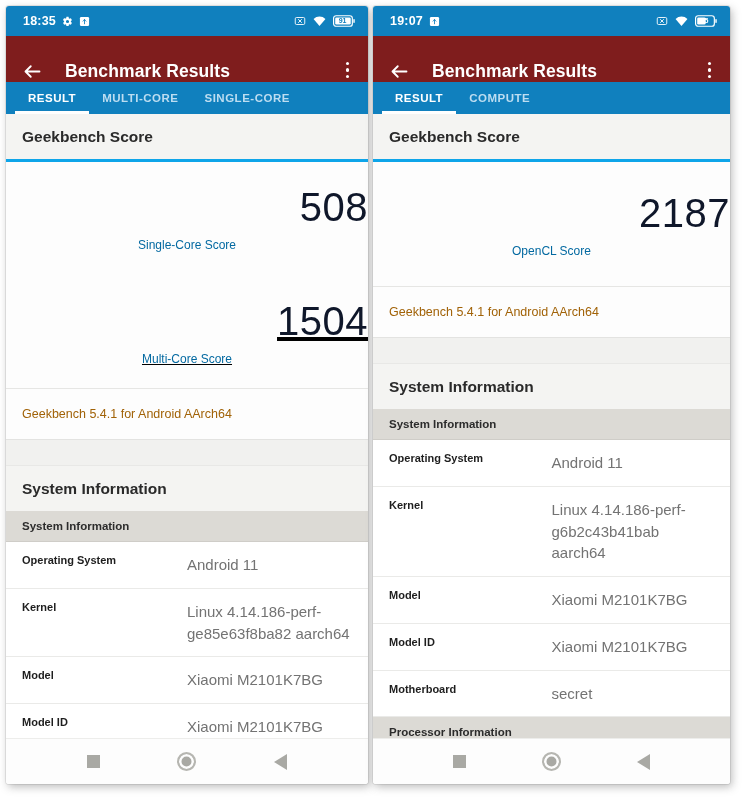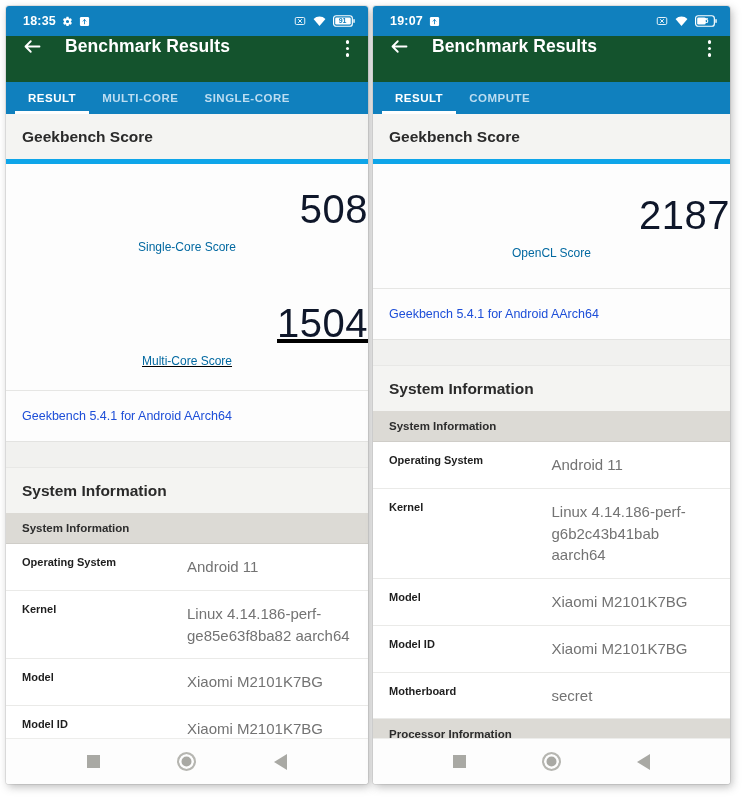--- a/index.html
+++ b/index.html
@@ -60,23 +60,23 @@
     position: absolute;
     left: 0; right: 3px; top: 0; bottom: 0;
     display: flex; align-items: center; justify-content: center;
     font-size: 7px; font-weight: bold; color: #ffffff;
     letter-spacing: -0.2px;
   }
 
   
   .appbar {
     height: 46px;
-    background: #14532d;
-    display: flex;
-    align-items: flex-start;
+    background: #7f1d1d;
+    display: flex;
+    align-items: flex-end;
     padding: 0 14px 0 16px;
     flex: 0 0 auto;
   }
   .appbar-title {
     color: #ffffff;
     font-size: 17.5px;
     font-weight: bold;
     margin-left: 22px;
     letter-spacing: .1px;
   }
@@ -117,21 +117,21 @@
   
   .screen {
     flex: 1 1 auto;
     background: #ffffff;
     overflow: hidden;
     position: relative;
   }
 
   .section-head {
     background: #F4F4F2;
-    border-bottom: 5px solid #0ea5e9;
+    border-bottom: 3px solid #0ea5e9;
     padding: 14px 16px 13px 16px;
     font-size: 15.5px;
     font-weight: bold;
     color: #2A2A2A;
   }
 
   .score-card {
     background: #FDFDFD;
     border-bottom: 1px solid #E6E6E4;
     padding: 24px 0 22px 0;
@@ -150,21 +150,21 @@
     font-size: 12px;
     color: #0369a1;
     margin-top: 10px;
   }
 
   .version-row {
     background: #FDFDFD;
     border-bottom: 1px solid #E3E3E1;
     padding: 18px 16px;
     font-size: 12.5px;
-    color: #1d4ed8;
+    color: #a16207;
   }
 
   .gap-band { height: 26px; background: #F1F1EF; border-bottom: 1px solid #E8E8E6; }
 
   .table { width: 100%; border-collapse: collapse; table-layout: fixed; }
   .table tr.group td {
     background: #DCDAD5;
     font-size: 11.5px;
     font-weight: bold;
     color: #2C2C2C;

